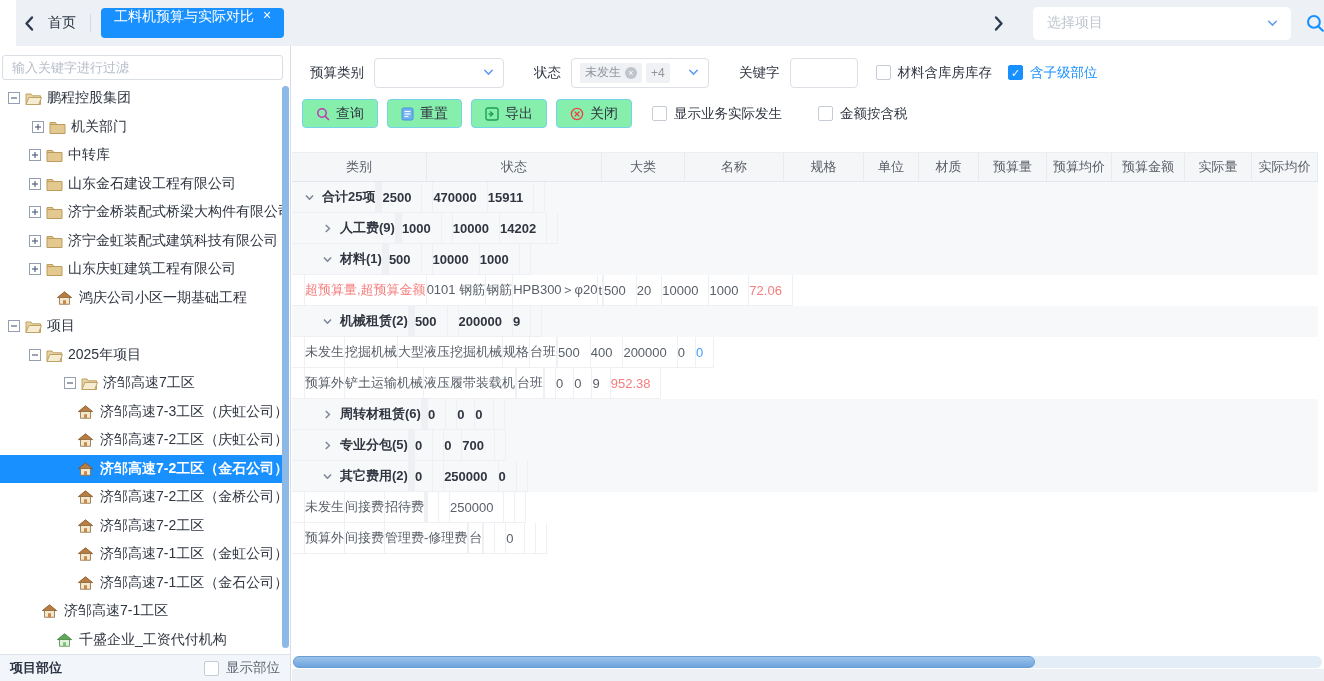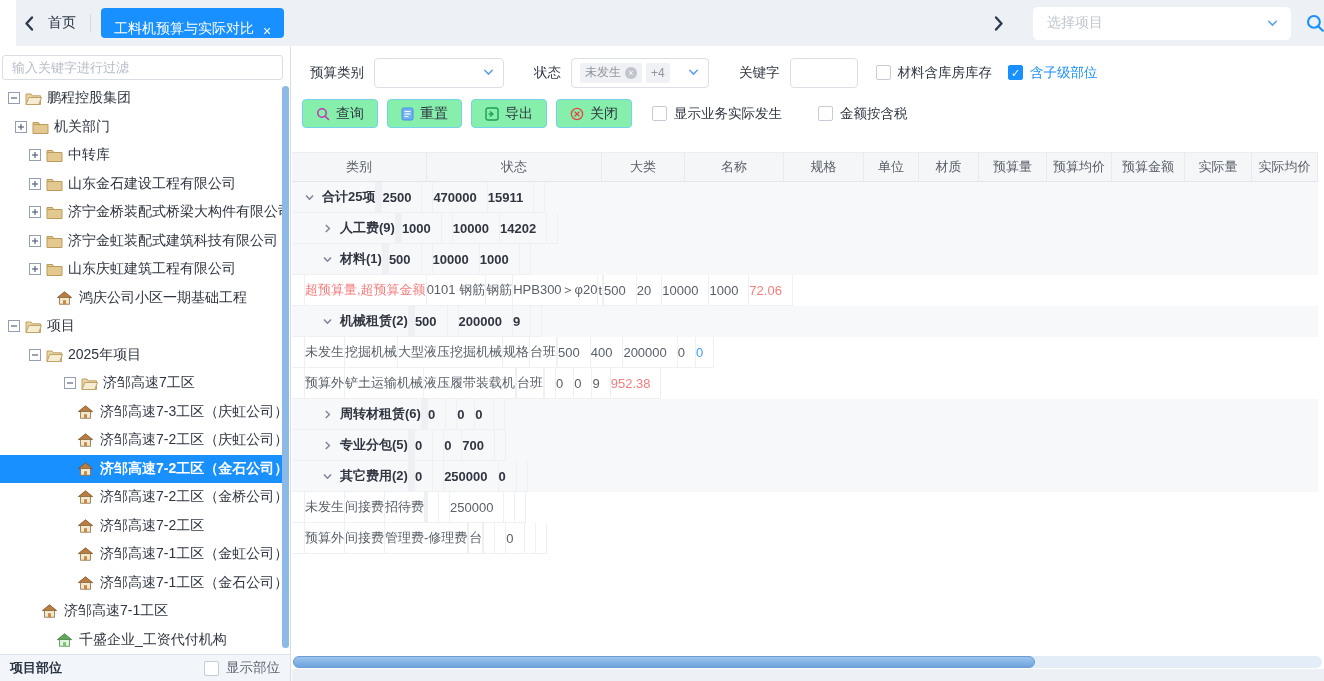--- a/index.html
+++ b/index.html
@@ -7,21 +7,21 @@
     font-family:"Liberation Sans","DejaVu Sans",sans-serif; background:#fff; }
   .stage { position:relative; width:1324px; height:681px; overflow:hidden; }
 
   
   .topbar { position:absolute; left:16px; top:0; width:1324px; height:46px;
     background:#edf1f6; display:flex; align-items:center; }
   .nav-chev { width:26px; height:30px; display:flex; align-items:center; justify-content:center; cursor:pointer; }
   .tab-home { font-size:14px; color:#2b3442; padding:0 14px 0 6px; cursor:pointer; }
   .tab-sep { width:1px; height:18px; background:#d4dae3; margin-right:10px; }
   .tab-active { background:var(--accent,#1890ff); color:#fff; border-radius:4px;
-    height:30px; display:flex; align-items:flex-end; padding:0 13px; font-size:14px; cursor:pointer; }
+    height:30px; display:flex; align-items:flex-start; padding:0 13px; font-size:14px; cursor:pointer; }
   .tab-close { margin-left:9px; font-size:14px; line-height:1; cursor:pointer; }
   .topbar-right { position:absolute; right:14px; top:0; height:46px; display:flex; align-items:center; gap:14px; }
   .proj-select { width:258px; height:33px; background:#fff; border-radius:5px;
     display:flex; align-items:center; padding:0 12px 0 14px; cursor:pointer; }
   .proj-ph { color:#c0c6cf; font-size:14px; flex:1; }
   .fwd-chev { margin-right:8px; }
 
   
   .sidebar { position:absolute; left:0; top:46px; width:291px; height:635px;
     background:#fff; border-right:1px solid #d7dde6; }
@@ -147,21 +147,21 @@
             </svg>
           </span>
           <span class="tico">
             <svg width="17" height="14" viewBox="0 0 17 14">
               <path d="M1 3 h5 l1.2 1.8 H15.5 v8.7 H1 z" fill="#e8d4a2" stroke="#bfa265"></path>
               <path d="M1 13.5 L3.8 6.5 H16.5 L13.7 13.5 z" fill="#f6ecd2" stroke="#bfa265"></path>
             </svg>
           </span>
           <span class="tlabel">鹏程控股集团</span>
         </div>
-        <div class="tnode" style="padding-left: 15px;">
+        <div class="tnode" style="padding-left: 32px;">
           <span class="texp">
             <svg width="12" height="12" viewBox="0 0 12 12">
               <rect x="0.5" y="0.5" width="11" height="11" fill="#fff" stroke="#94a0b1"></rect>
               <line x1="3" y1="6" x2="9" y2="6" stroke="#55657c" stroke-width="1.2"></line>
               <line x1="6" y1="3" x2="6" y2="9" stroke="#55657c" stroke-width="1.2"></line>
             </svg>
           </span>
           <span class="tico">
             <svg width="17" height="14" viewBox="0 0 17 14">
               <path d="M1 2.5 h5.5 l1.2 2 H16 v9 H1 z" fill="#e3c98f" stroke="#bb9c5c"></path>

